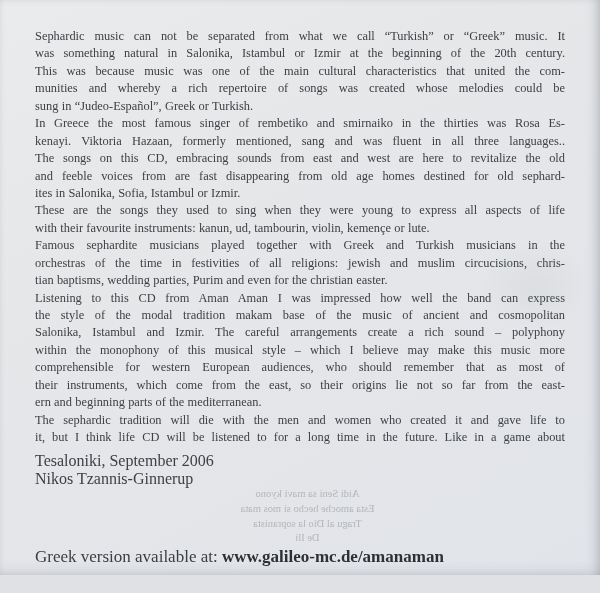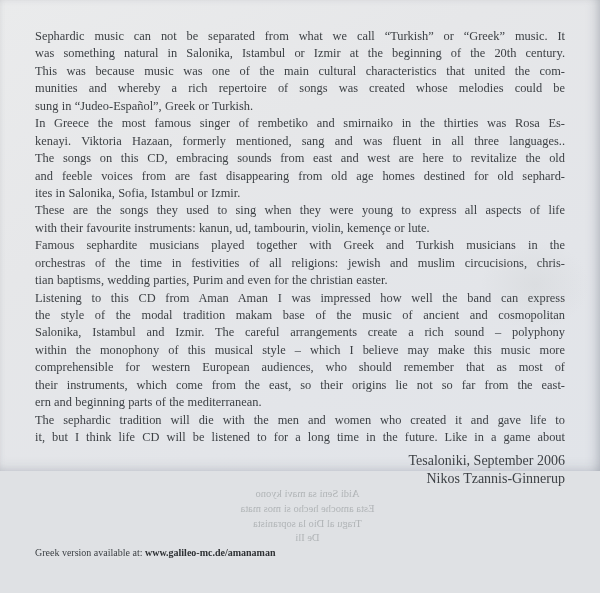--- a/index.html
+++ b/index.html
@@ -6,21 +6,21 @@
     margin: 0;
     padding: 0;
     width: 600px;
     height: 593px;
     overflow: hidden;
     background: #dfe1e4;
   }
   .scan-page {
     position: relative;
     width: 600px;
-    height: 471px;
+    height: 575px;
     background: linear-gradient(150deg, #eaebec 0%, #e6e7e9 35%, #e3e5e9 70%, #e1e4e9 100%);
     box-shadow:
       inset -9px 0 12px -7px rgba(100,108,122,0.38),
       inset 0 -9px 14px -9px rgba(100,108,122,0.28),
       inset 4px 0 10px -8px rgba(110,116,128,0.22),
       inset 0 4px 10px -8px rgba(120,126,136,0.15);
     font-family: "Liberation Serif", "DejaVu Serif", serif;
     color: #3d4145;
   }
   .text-block {
@@ -37,29 +37,28 @@
     overflow: hidden;
     text-align: justify;
     text-align-last: justify;
     word-spacing: 0.2px;
   }
   .line.end {
     text-align-last: left;
   }
   .signature {
     margin-top: 5px;
-    text-align: right;
-    font-size: 14px;
+    font-size: 16px;
     line-height: 18px;
   }
   .footer-line {
     position: absolute;
     left: 35px;
     top: 547px;
-    font-size: 10px;
+    font-size: 17px;
     filter: blur(0.2px);
     color: #3a3e42;
   }
   .footer-line .url {
     font-weight: bold;
     color: #2e3134;
   }
   .page-number {
     position: absolute;
     left: 0;

